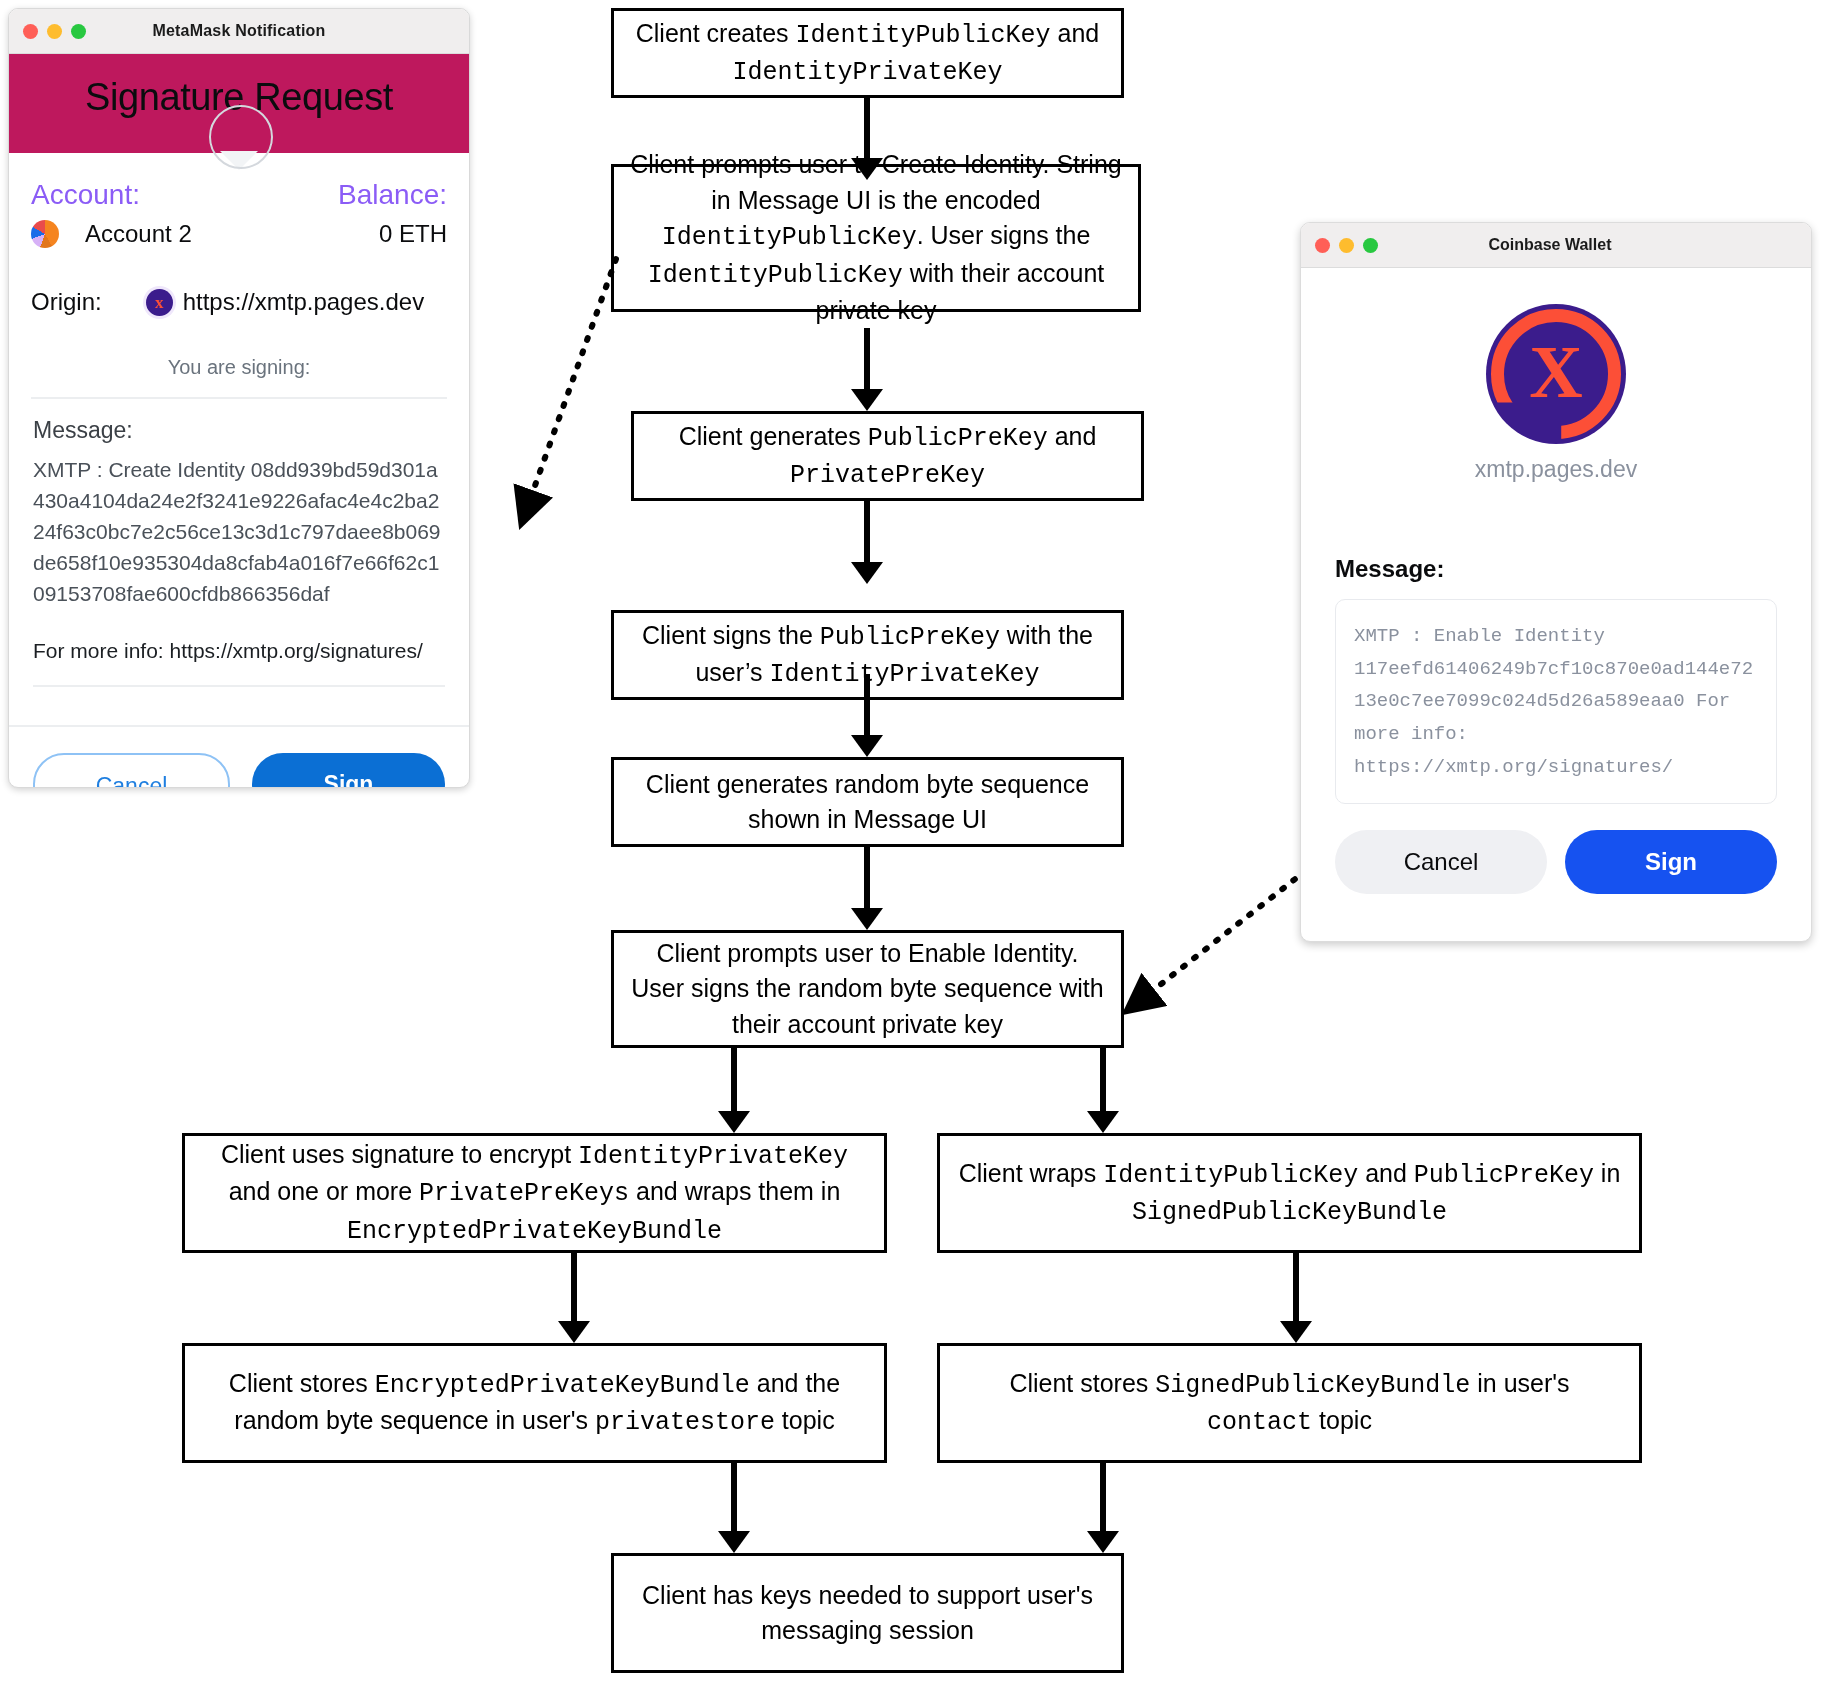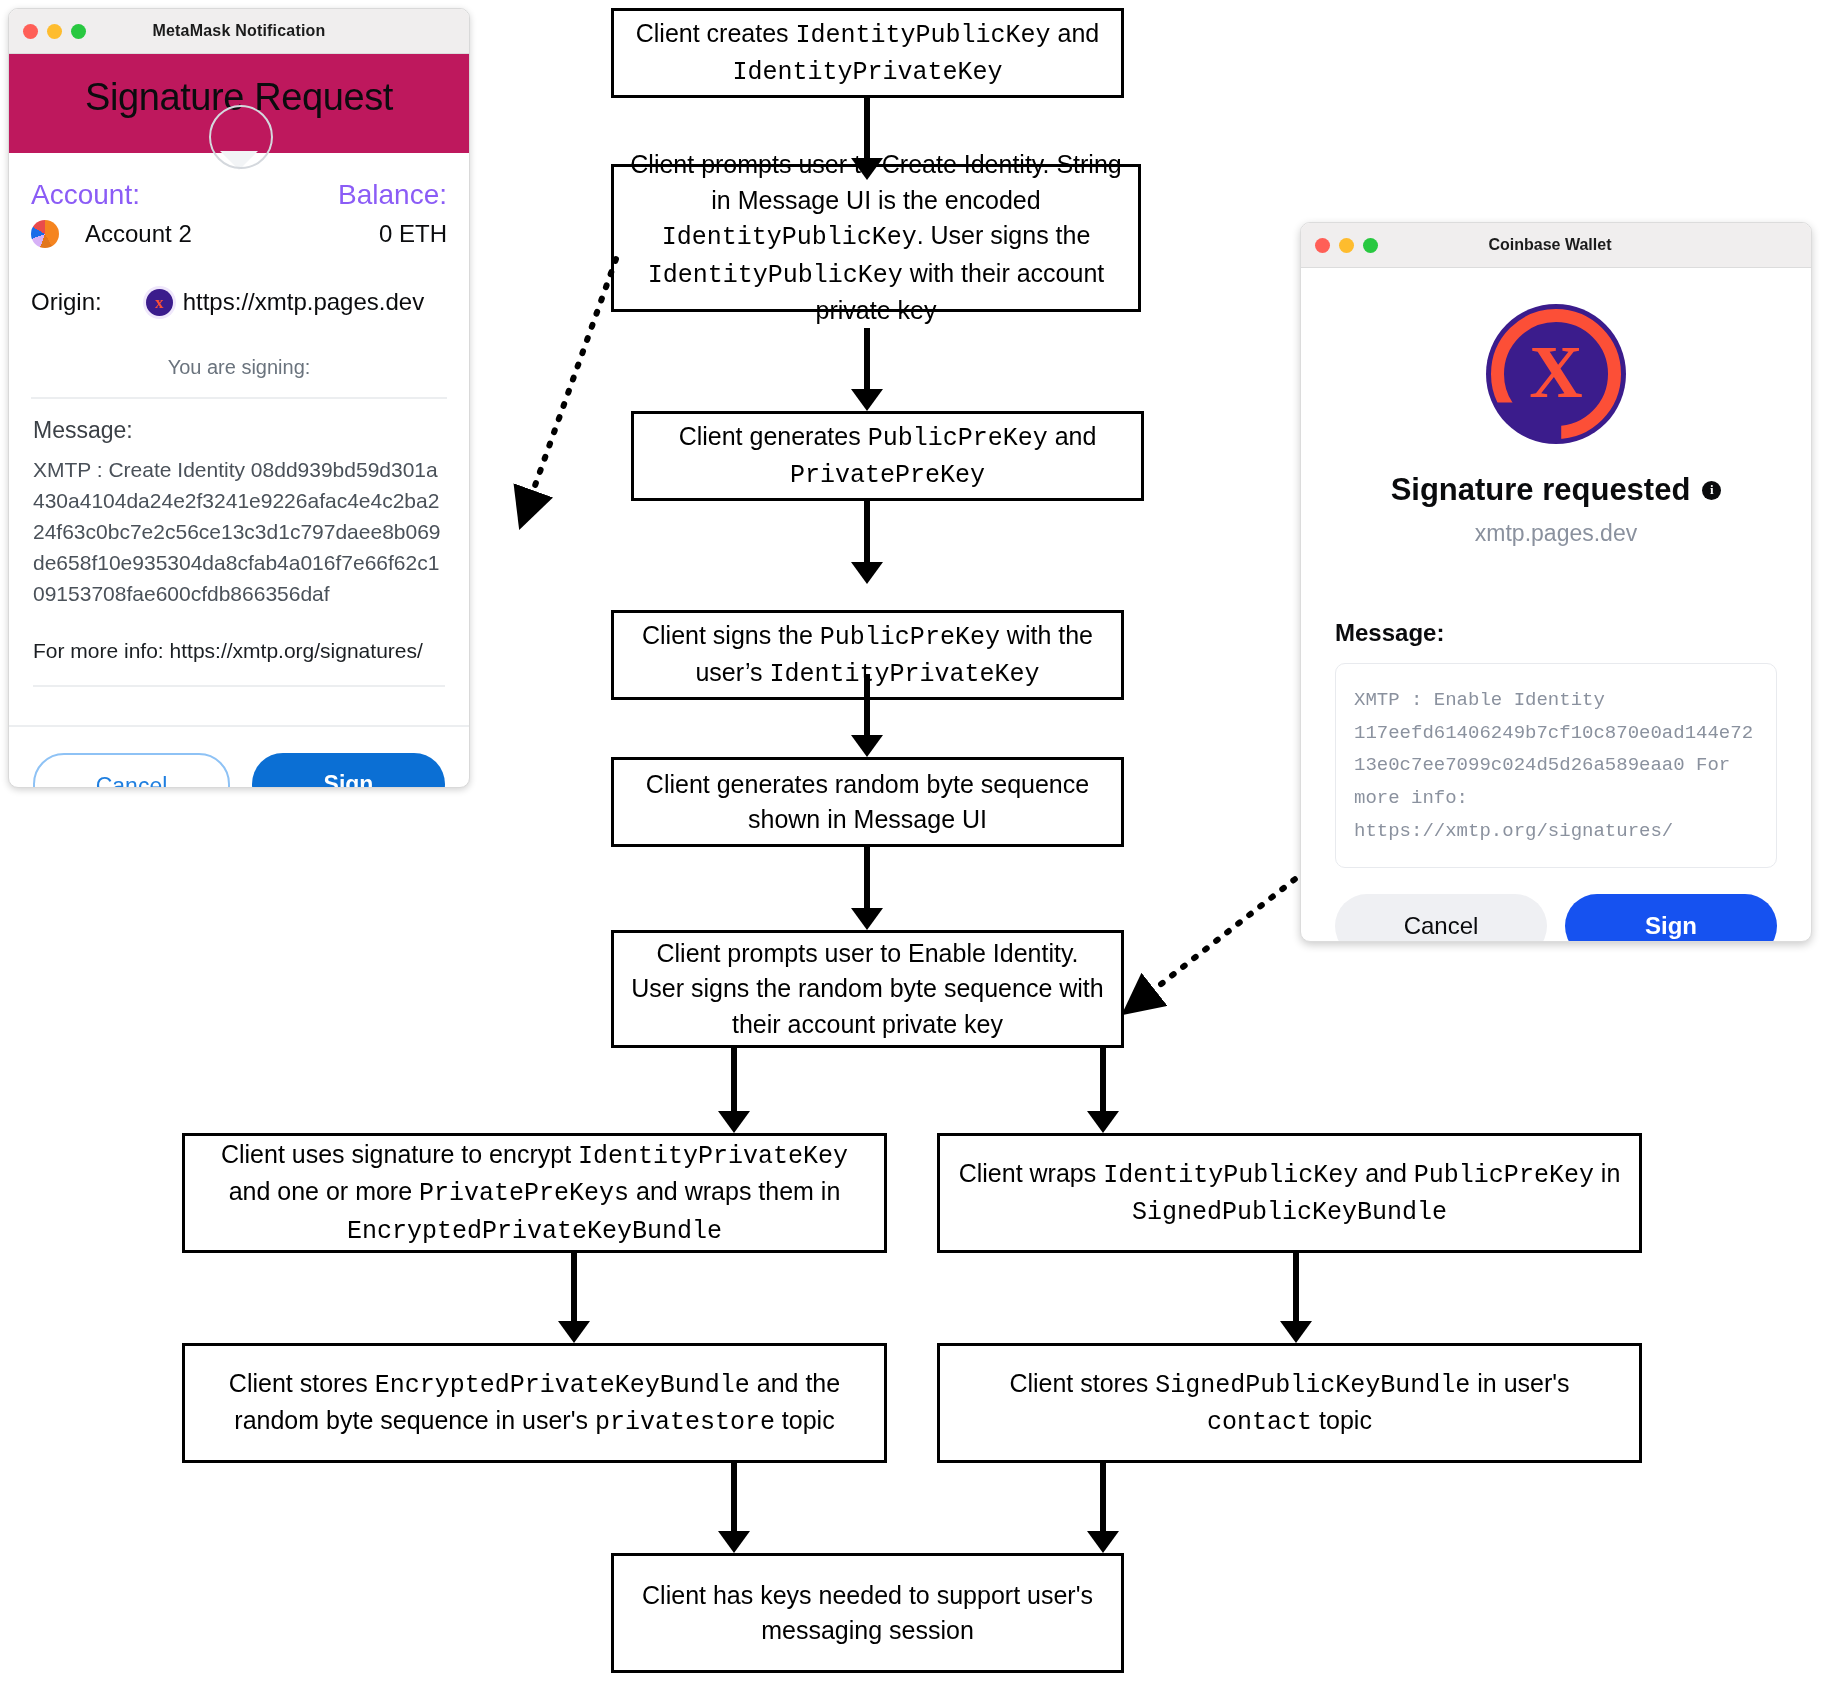--- a/index.html
+++ b/index.html
@@ -168,24 +168,20 @@
       <i style="background:#28c840"></i>
     </div>
     <div class="cap">Coinbase Wallet</div>
   </div>
 
   <div id="cb-logo">
     <span class="ring"></span>
     <span class="x">X</span>
   </div>
 
-  <div id="cb-h2">
-    <span>Signature requested</span>
-    <span class="infodot">i</span>
-  </div>
   <div id="cb-host">xmtp.pages.dev</div>
 
   <div id="cb-msglbl">Message:</div>
   <div id="cb-msgbox" class="mono">XMTP : Enable Identity 117eefd61406249b7cf10c870e0ad144e7213e0c7ee7099c024d5d26a589eaa0 For more info: https://xmtp.org/signatures/</div>
 
   <div id="cb-foot">
     <div class="cb-cancel">Cancel</div>
     <div class="cb-sign">Sign</div>
   </div>
 </div>

